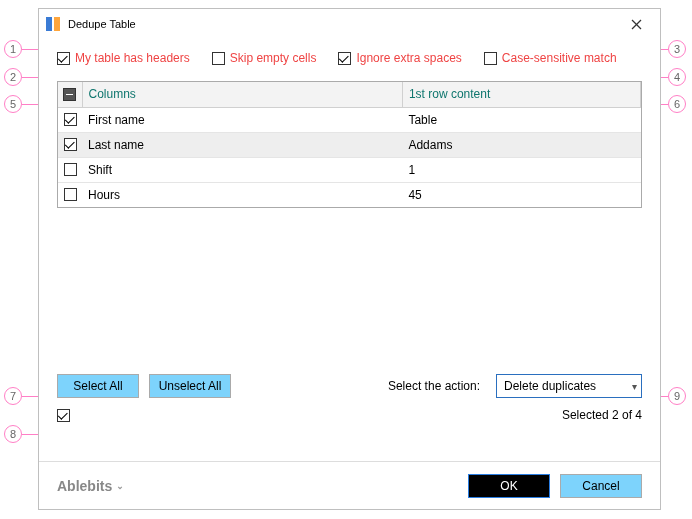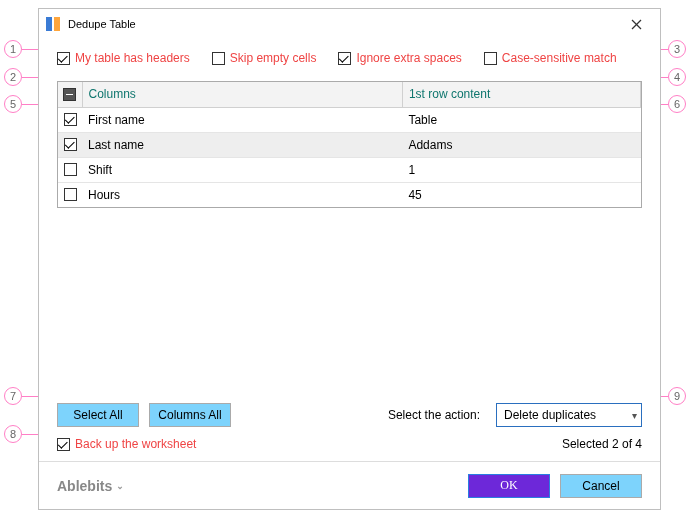--- a/index.html
+++ b/index.html
@@ -157,42 +157,42 @@
     margin-top: 10px;
   }
   .selected-info { margin-left: auto; color: #000; }
   .footer {
     border-top: 1px solid #ddd;
     height: 48px;
     display: flex;
     align-items: center;
     padding: 0 18px;
     gap: 10px;
+    margin-top: 29px;
   }
   .brand {
     color: #888;
     font-size: 14px;
     font-weight: 600;
     display: flex;
     align-items: center;
     gap: 4px;
     cursor: pointer;
   }
   .brand-arrow { font-size: 9px; color:#999; }
   .footer-spacer { flex: 1; }
   .btn-primary {
-    background: #6d28d9;
+    background: #000000;
     color: #fff;
     border: 1px solid #2a7de1;
     height: 24px;
     width: 82px;
     font-size: 12px;
     display: flex; align-items: center; justify-content: center;
     cursor: pointer;
-    font-family: Liberation Serif, serif;
   }
   
   .callout-num {
     position: absolute;
     width: 18px; height: 18px;
     border: 1px solid #ff7fc6;
     border-radius: 50%;
     background: #fff;
     color: #666;
     font-size: 11px;
@@ -345,33 +345,32 @@
       </table>
     </div>
 
     <div class="spacer"></div>
 
     <div class="btn-row">
       <div class="btn">
           <span>Select All</span>
         </div>
       <div class="btn">
-          <span>Columns All</span>
+          <span>Unselect All</span>
         </div>
       <span class="action-label">Select the action:</span>
       <div class="select-box">
         <span>Delete duplicates</span>
         <span class="select-arrow">▾</span>
       </div>
     </div>
 
     <div class="backup-row">
       <label class="chk">
         <span class="chk-box checked"></span>
-        <span class="chk-label">Back up the worksheet</span>
       </label>
       <span class="selected-info">Selected 2 of 4</span>
     </div>
 
   </div>
 
   <div class="footer">
     <div class="brand">
       <span>Ablebits</span>
       <span class="brand-arrow">⌄</span>

